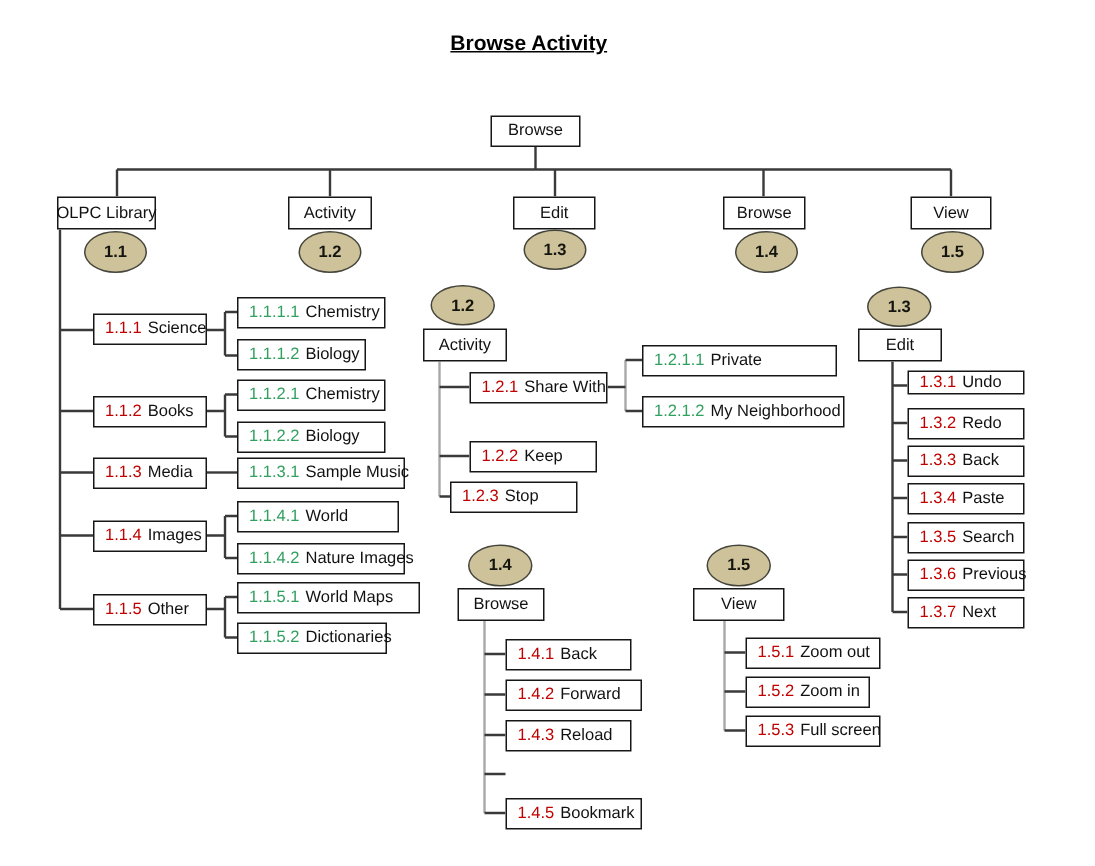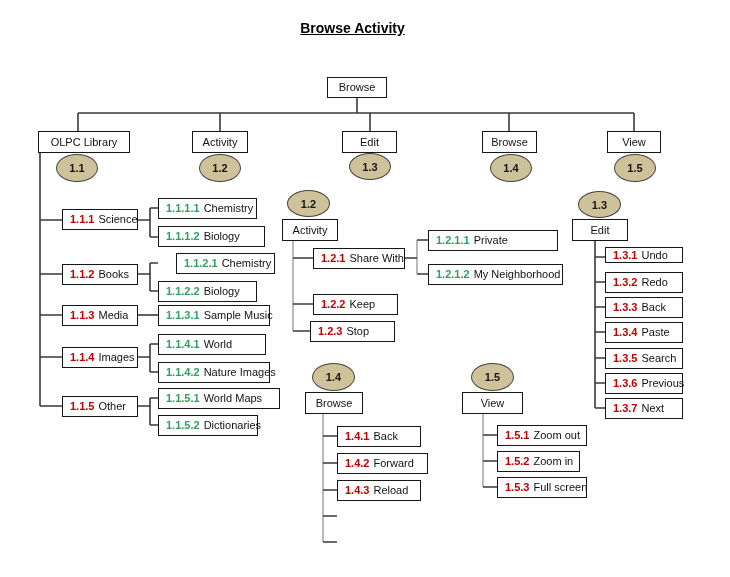--- a/index.html
+++ b/index.html
@@ -11,21 +11,21 @@
   #lines path{fill:none;stroke-width:1.6px;}
   #lines .k{stroke:var(--line,#3a3a3a);}
   #lines .g{stroke:var(--line-gray,#a8a8a8);}
   .bx{
     position:absolute;background:#fff;border:1.4px solid #161616;
     box-sizing:border-box;font-size:11px;line-height:1;color:#111;
     display:flex;align-items:center;white-space:nowrap;
   }
   .bx.center{justify-content:center;}
   .bx.leaf{padding-left:7px;}
-  .num{margin-right:4px;font-weight:bold;}
+  .num{margin-right:4px;}
   .red{color:var(--red,#c00000);}
   .green{color:var(--green,#31a05f);}
   .el{
     position:absolute;border:1.5px solid #45453c;border-radius:50%;
     background:var(--tan,#cec29a);box-sizing:border-box;
     display:flex;align-items:center;justify-content:center;
     font-size:11px;font-weight:600;color:#15150f;
   }
   .title{
     position:absolute;left:250px;top:20px;width:205px;text-align:center;
@@ -62,21 +62,21 @@
     <path class="g" d="M483 414 V487"></path>
     <path class="k" d="M483 435 H497 M483 461 H497 M483 487 H497"></path>
   </svg>
 
   <div class="title">Browse Activity</div>
 
   <div class="bx center" style="left:327px;top:77px;width:60px;height:21px">
     <span>Browse</span>
   </div>
 
-  <div class="bx center" style="left:38px;top:131px;width:92px;height:22px">
+  <div class="bx center" style="left:38px;top:131px;width:66px;height:22px">
       <span>OLPC Library</span>
     </div>
   <div class="bx center" style="left:192px;top:131px;width:56px;height:22px">
       <span>Activity</span>
     </div>
   <div class="bx center" style="left:342px;top:131px;width:55px;height:22px">
       <span>Edit</span>
     </div>
   <div class="bx center" style="left:482px;top:131px;width:55px;height:22px">
       <span>Browse</span>
@@ -109,25 +109,25 @@
     </div>
   <div class="bx leaf" style="left:62px;top:396px;width:76px;height:21px">
       <span class="num red">1.1.5</span>
       <span>Other</span>
     </div>
 
   <div class="bx leaf" style="left:158px;top:198px;width:99px;height:21px">
       <span class="num green">1.1.1.1</span>
       <span>Chemistry</span>
     </div>
-  <div class="bx leaf" style="left:158px;top:226px;width:107px;height:21px">
+  <div class="bx leaf" style="left:158px;top:226px;width:86px;height:21px">
       <span class="num green">1.1.1.2</span>
       <span>Biology</span>
     </div>
-  <div class="bx leaf" style="left:176px;top:253px;width:99px;height:21px">
+  <div class="bx leaf" style="left:158px;top:253px;width:99px;height:21px">
       <span class="num green">1.1.2.1</span>
       <span>Chemistry</span>
     </div>
   <div class="bx leaf" style="left:158px;top:281px;width:99px;height:21px">
       <span class="num green">1.1.2.2</span>
       <span>Biology</span>
     </div>
   <div class="bx leaf" style="left:158px;top:305px;width:112px;height:21px">
       <span class="num green">1.1.3.1</span>
       <span>Sample Music</span>
@@ -154,21 +154,21 @@
       <span>Activity</span>
     </div>
   <div class="bx leaf" style="left:313px;top:248px;width:92px;height:21px">
       <span class="num red">1.2.1</span>
       <span>Share With</span>
     </div>
   <div class="bx leaf" style="left:313px;top:294px;width:85px;height:21px">
       <span class="num red">1.2.2</span>
       <span>Keep</span>
     </div>
-  <div class="bx leaf" style="left:310px;top:321px;width:85px;height:21px">
+  <div class="bx leaf" style="left:300px;top:321px;width:85px;height:21px">
       <span class="num red">1.2.3</span>
       <span>Stop</span>
     </div>
   <div class="bx leaf" style="left:428px;top:230px;width:130px;height:21px">
       <span class="num green">1.2.1.1</span>
       <span>Private</span>
     </div>
   <div class="bx leaf" style="left:428px;top:264px;width:135px;height:21px">
       <span class="num green">1.2.1.2</span>
       <span>My Neighborhood</span>
@@ -216,20 +216,24 @@
       <span>Back</span>
     </div>
   <div class="bx leaf" style="left:337px;top:453px;width:91px;height:21px">
       <span class="num red">1.4.2</span>
       <span>Forward</span>
     </div>
   <div class="bx leaf" style="left:337px;top:480px;width:84px;height:21px">
       <span class="num red">1.4.3</span>
       <span>Reload</span>
     </div>
+  <div class="bx leaf" style="left:337px;top:532px;width:91px;height:21px">
+      <span class="num red">1.4.5</span>
+      <span>Bookmark</span>
+    </div>
 
   <div class="el" style="left:471px;top:363px;width:43px;height:28px">1.5</div>
   <div class="bx center" style="left:462px;top:392px;width:61px;height:22px">
       <span>View</span>
     </div>
   <div class="bx leaf" style="left:497px;top:425px;width:90px;height:21px">
       <span class="num red">1.5.1</span>
       <span>Zoom out</span>
     </div>
   <div class="bx leaf" style="left:497px;top:451px;width:83px;height:21px">

